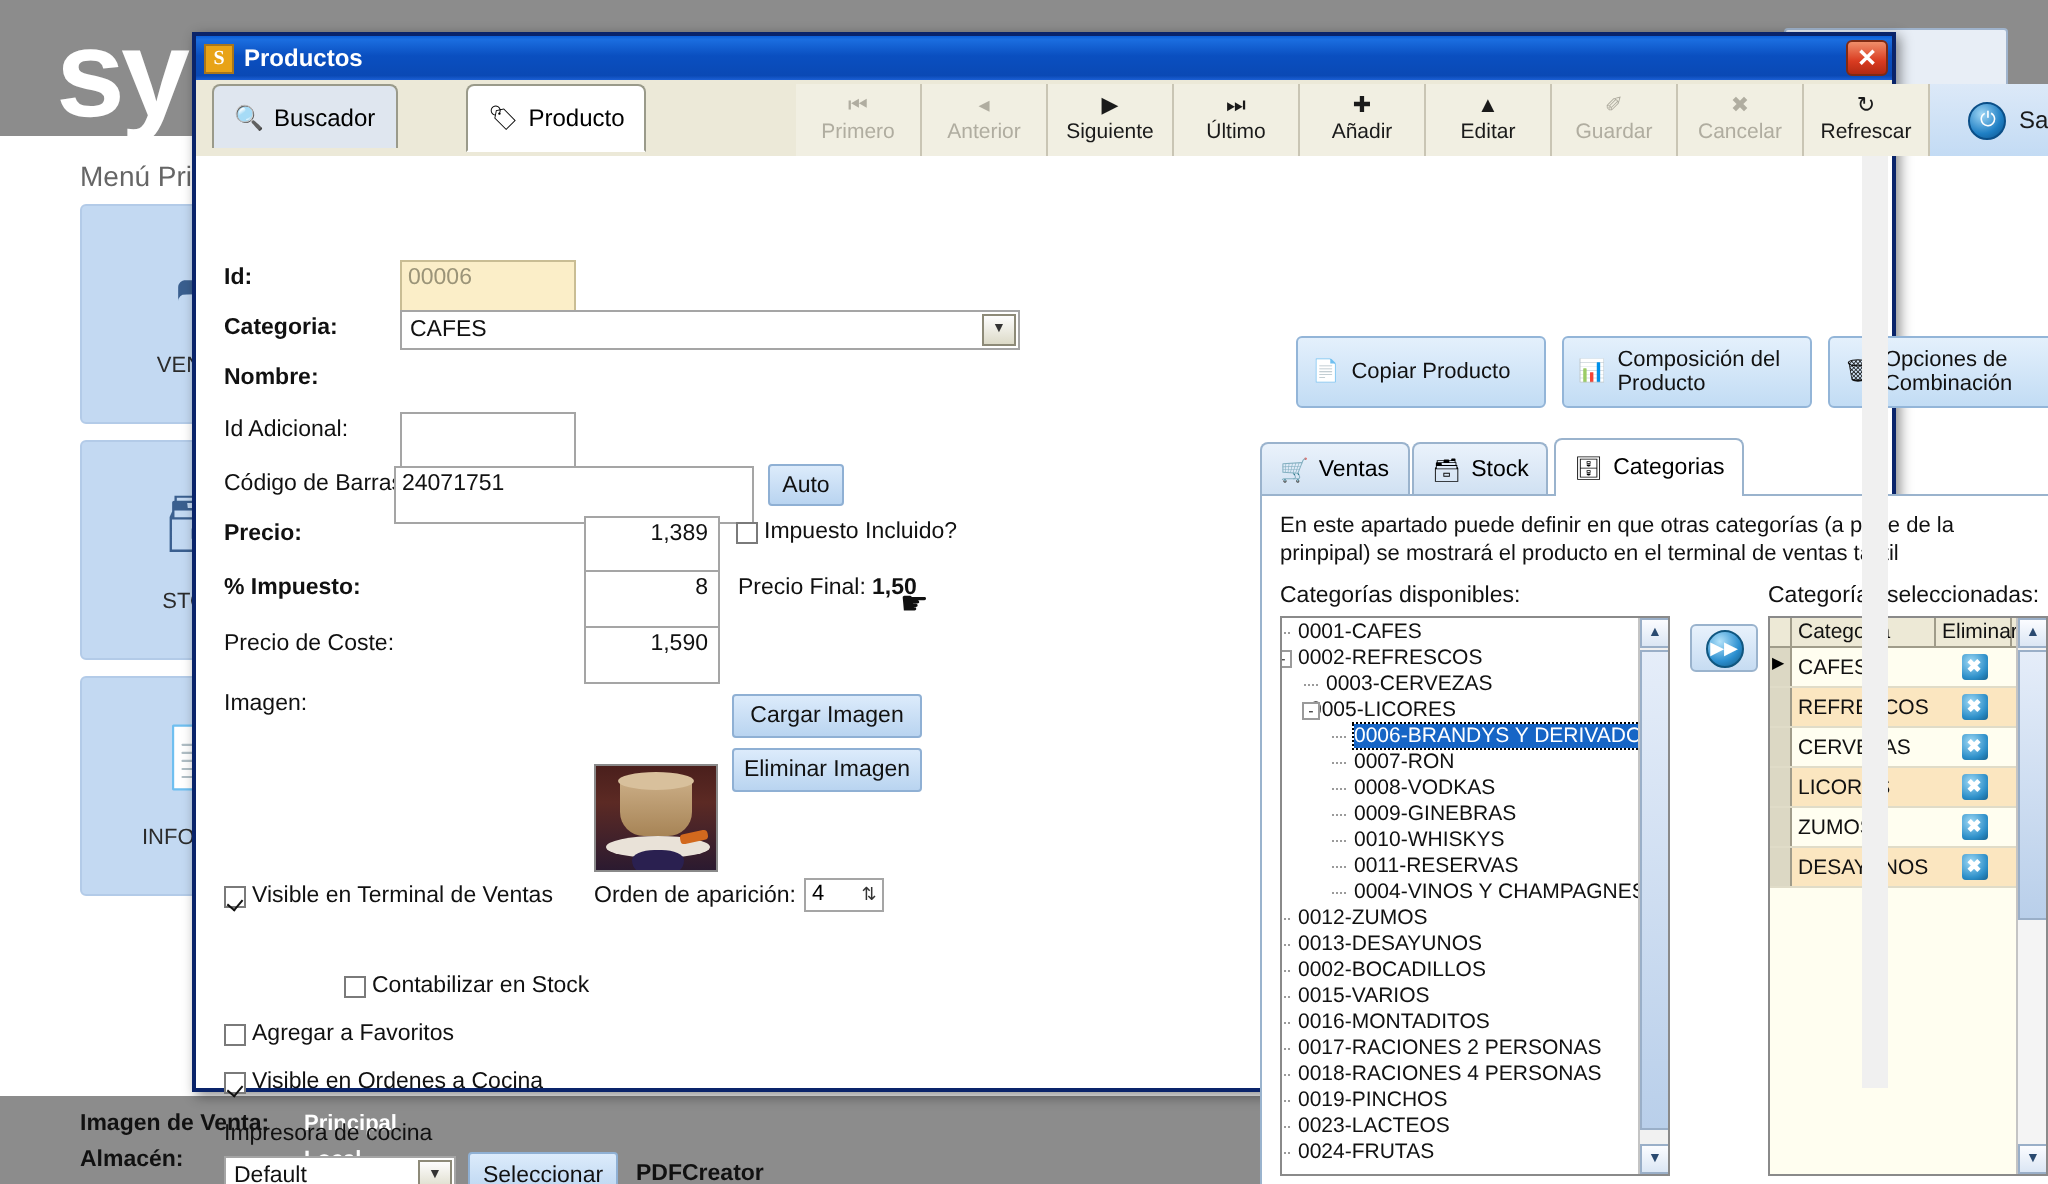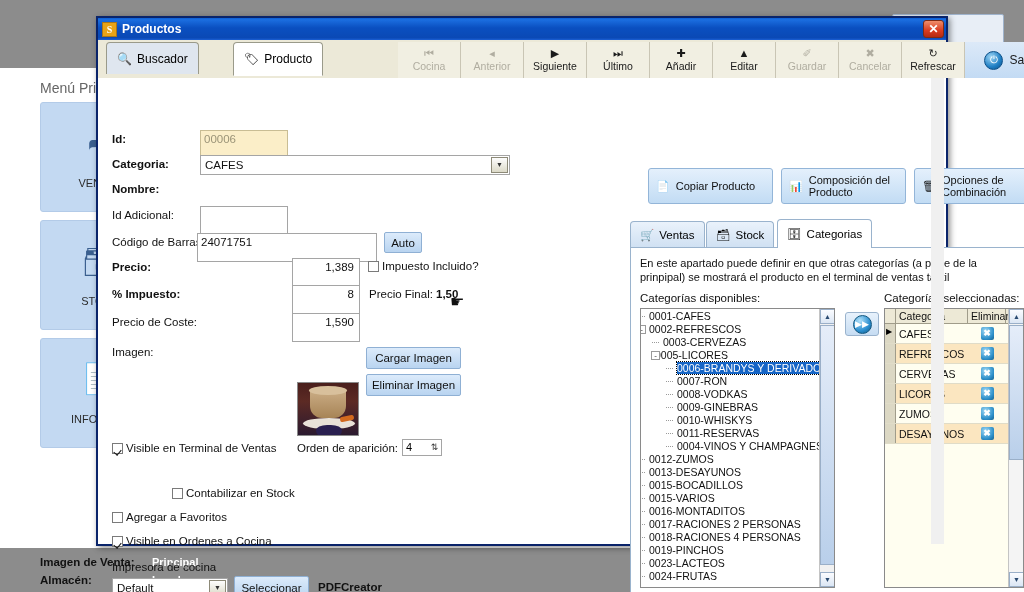--- a/index.html
+++ b/index.html
@@ -290,20 +290,21 @@
   #rpanel-scroll {
     position:absolute; right:2px; top:0; width:13px; height:100%; background:#f0f0f0;
   }
   .icn { display:inline-block; flex:none; }
 </style>
 </head>
 <body>
 
 <div id="bg-app">
   <div id="bg-header"></div>
+  <div id="bg-logo">sy</div>
   <div id="bg-salir">SALIR</div>
   <div id="bg-menu-title">Menú Principal</div>
 
   <div class="bg-tile" id="bg-tile-1">
     <div class="ic">➦</div>
     <div class="tl">VENTAS</div>
   </div>
   <div class="bg-tile" id="bg-tile-2">
     <div class="ic">🗃</div>
     <div class="tl">STOCK</div>
@@ -339,21 +340,21 @@
       <div class="maintab" id="tab-producto">
         <span class="icn">🏷</span>
         <span>Producto</span>
       </div>
     </div>
 
     <div id="toolbar">
       <div id="toolbar-inner">
         <div class="tbtn dis">
           <span class="gl">⏮</span>
-          <span>Cocina</span>
+          <span>Primero</span>
         </div>
         <div class="tbtn dis">
           <span class="gl">◂</span>
           <span>Anterior</span>
         </div>
         <div class="tbtn">
           <span class="gl">▶</span>
           <span>Siguiente</span>
         </div>
         <div class="tbtn">
@@ -513,21 +514,21 @@
                 <div class="tnode"><span class="exp" style="left:10px">-</span><span class="t" style="margin-left:12px">0005-LICORES</span></div>
                 <div class="tnode sel"><span class="dash" style="left:25px"></span><span class="t" style="margin-left:34px">0006-BRANDYS Y DERIVADOS</span></div>
                 <div class="tnode"><span class="dash" style="left:25px"></span><span class="t" style="margin-left:34px">0007-RON</span></div>
                 <div class="tnode"><span class="dash" style="left:25px"></span><span class="t" style="margin-left:34px">0008-VODKAS</span></div>
                 <div class="tnode"><span class="dash" style="left:25px"></span><span class="t" style="margin-left:34px">0009-GINEBRAS</span></div>
                 <div class="tnode"><span class="dash" style="left:25px"></span><span class="t" style="margin-left:34px">0010-WHISKYS</span></div>
                 <div class="tnode"><span class="dash" style="left:25px"></span><span class="t" style="margin-left:34px">0011-RESERVAS</span></div>
                 <div class="tnode"><span class="dash" style="left:25px"></span><span class="t" style="margin-left:34px">0004-VINOS Y CHAMPAGNES</span></div>
                 <div class="tnode"><span class="dash" style="left:-3px"></span><span class="t" style="margin-left:6px">0012-ZUMOS</span></div>
                 <div class="tnode"><span class="dash" style="left:-3px"></span><span class="t" style="margin-left:6px">0013-DESAYUNOS</span></div>
-                <div class="tnode"><span class="dash" style="left:-3px"></span><span class="t" style="margin-left:6px">0015-BOCADILLOS</span></div>
+                <div class="tnode"><span class="dash" style="left:-3px"></span><span class="t" style="margin-left:6px">0002-BOCADILLOS</span></div>
                 <div class="tnode"><span class="dash" style="left:-3px"></span><span class="t" style="margin-left:6px">0015-VARIOS</span></div>
                 <div class="tnode"><span class="dash" style="left:-3px"></span><span class="t" style="margin-left:6px">0016-MONTADITOS</span></div>
                 <div class="tnode"><span class="dash" style="left:-3px"></span><span class="t" style="margin-left:6px">0017-RACIONES 2 PERSONAS</span></div>
                 <div class="tnode"><span class="dash" style="left:-3px"></span><span class="t" style="margin-left:6px">0018-RACIONES 4 PERSONAS</span></div>
                 <div class="tnode"><span class="dash" style="left:-3px"></span><span class="t" style="margin-left:6px">0019-PINCHOS</span></div>
                 <div class="tnode"><span class="dash" style="left:-3px"></span><span class="t" style="margin-left:6px">0023-LACTEOS</span></div>
                 <div class="tnode"><span class="dash" style="left:-3px"></span><span class="t" style="margin-left:6px">0024-FRUTAS</span></div>
               </div>
             <div id="treescroll">
               <div class="sbtn" style="top:0;">▲</div>

